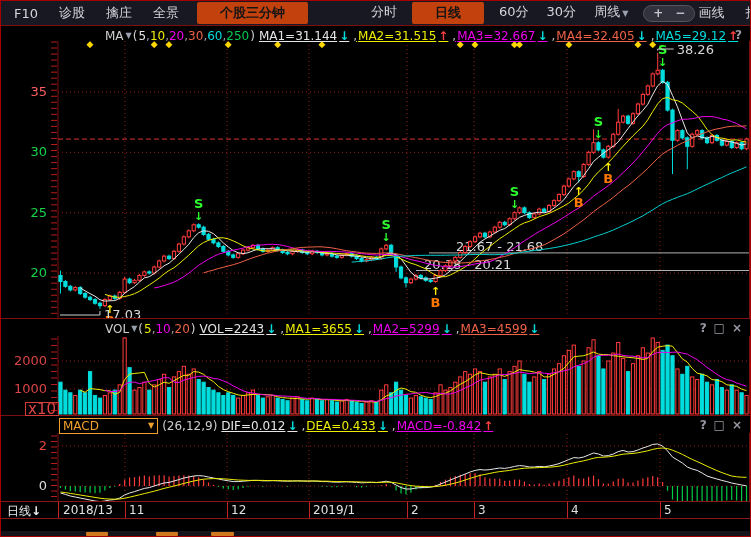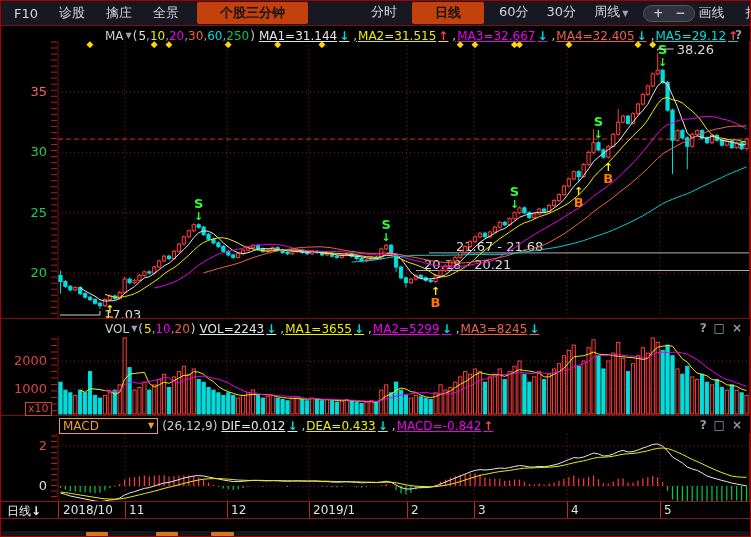--- a/index.html
+++ b/index.html
@@ -29,21 +29,21 @@
   .picons{position:absolute;z-index:6;right:8px;display:flex;gap:7px;color:#9a9aa6;font-size:12px;font-weight:bold;}
   .hr{position:absolute;left:0;right:0;height:1px;background:#7d0f0f;}
   
   .daxis{position:absolute;left:0;top:500px;width:751px;height:18px;background:#000;border-top:1px solid #8a1616;border-bottom:1px solid #8a1616;box-sizing:border-box;font-size:12px;color:#e2e2e2;}
   .dtick{position:absolute;top:0;width:1px;height:16px;background:#c22525;}
   .dlabel{position:absolute;top:1px;}
   .plabel{position:absolute;left:6px;top:1px;color:#f0f0f0;}
   .plabel .parrow{font-weight:bold;}
   .strip{position:absolute;left:0;top:530px;width:751px;height:7px;background:#14141a;}
   .sseg{position:absolute;top:1px;height:4px;background:#cf7a1e;border-radius:1px;}
-  .x10{position:absolute;z-index:6;left:24px;top:401px;border:1px solid #d33a3a;color:#d94444;font-size:11px;line-height:12px;padding:0 2px;}
+  .x10{position:absolute;z-index:6;left:24px;top:401px;border:1px solid #d33a3a;color:#d94444;font-size:15px;line-height:12px;padding:0 2px;}
   svg{position:absolute;left:0;}
 </style>
 </head>
 <body>
 
 <div id="win">
 
   <div class="tbar">
     <div class="ltabs">
       <span class="ttab">F10</span>
@@ -872,21 +872,21 @@
       </span>
     <span class="hitem v-y">
         <span>MA1=3655</span>
         <span class="arr d">↓</span>
       </span>
     <span class="hitem v-m">
         <span>MA2=5299</span>
         <span class="arr d">↓</span>
       </span>
     <span class="hitem v-s">
-        <span>MA3=8245</span>
+        <span>MA3=4599</span>
         <span class="arr d">↓</span>
       </span>
   </div>
   <div class="picons" style="top:320px;">
     <span>?</span>
     <span>□</span>
     <span>×</span>
   </div>
   <div class="x10">x10</div>
 
@@ -922,21 +922,21 @@
   <div class="daxis" id="daxis">
     <span class="plabel"><span>日线</span><span class="parrow">↓</span></span>
   <div class="dtick" style="left: 57px;"></div>
       <div class="dtick" style="left: 124px;"></div>
       <div class="dtick" style="left: 226px;"></div>
       <div class="dtick" style="left: 308px;"></div>
       <div class="dtick" style="left: 406px;"></div>
       <div class="dtick" style="left: 473px;"></div>
       <div class="dtick" style="left: 566px;"></div>
       <div class="dtick" style="left: 659px;"></div>
-      <span class="dlabel" style="left: 62px;">2018/10</span>
+      <span class="dlabel" style="left: 62px;">2018/13</span>
       <span class="dlabel" style="left: 128px;">11</span>
       <span class="dlabel" style="left: 230px;">12</span>
       <span class="dlabel" style="left: 312px;">2019/1</span>
       <span class="dlabel" style="left: 410px;">2</span>
       <span class="dlabel" style="left: 477px;">3</span>
       <span class="dlabel" style="left: 570px;">4</span>
       <span class="dlabel" style="left: 663px;">5</span>
     </div>
 
   <div class="strip">

